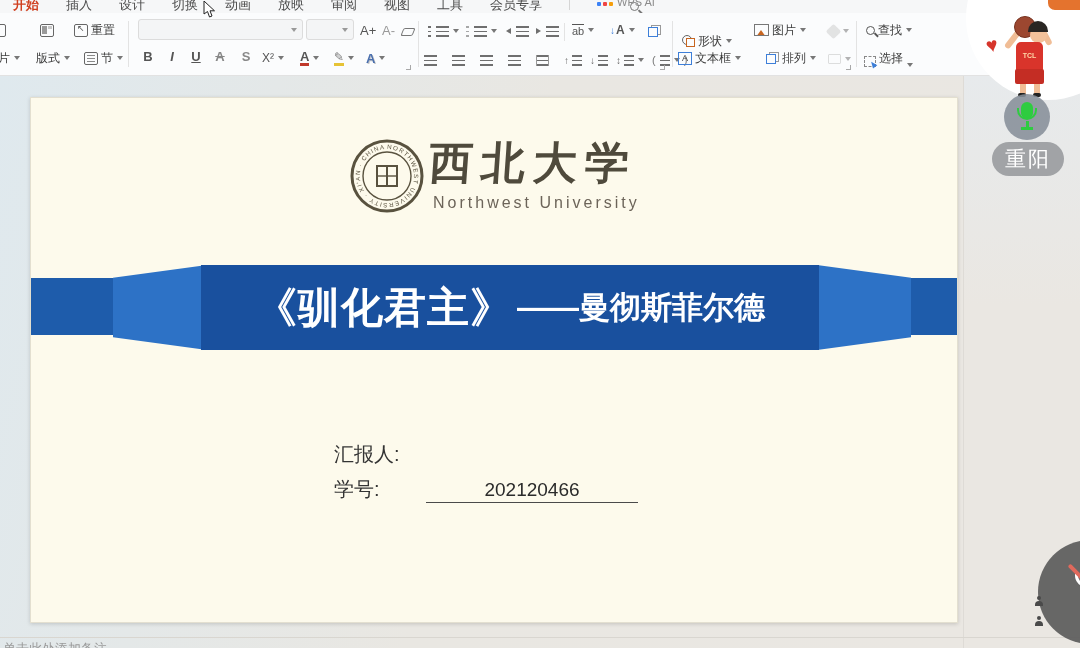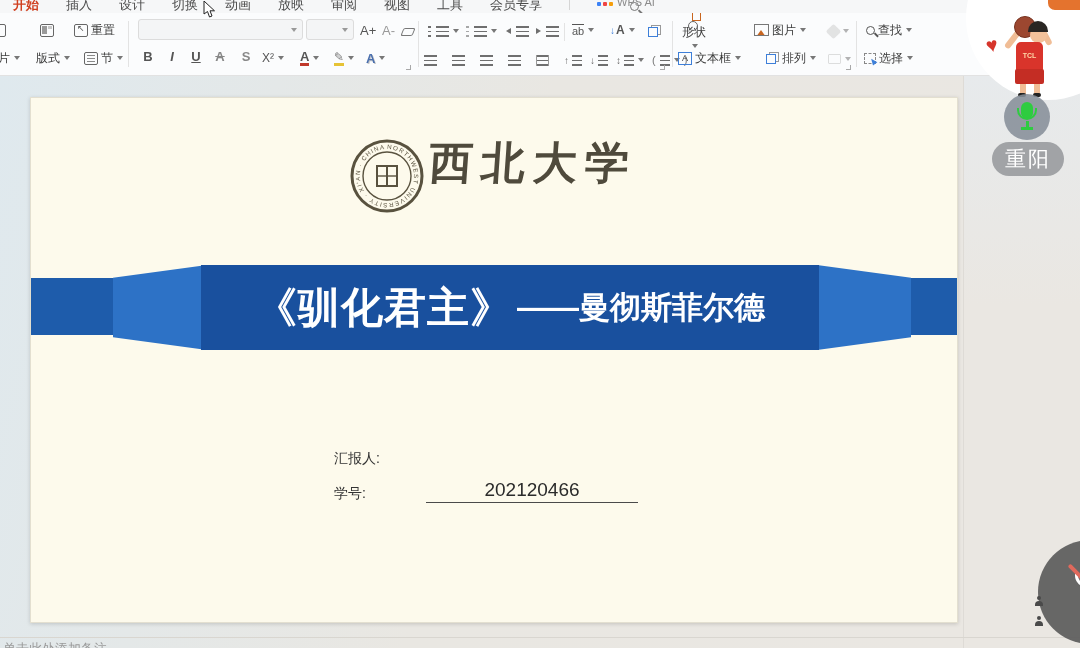--- a/index.html
+++ b/index.html
@@ -82,21 +82,21 @@
   .band { position:absolute; top:180px; height:57px; }
   .trap { position:absolute; top:167px; width:94px; height:85px; }
   .panel { position:absolute; left:170px; top:167px; width:618px; height:85px;
     display:flex; align-items:center; justify-content:center; }
   .title-book { font-size:42px; font-weight:bold; color:#fff; letter-spacing:1px; }
   .title-rest { font-size:31px; font-weight:bold; color:#fff; margin-left:4px; }
 
   
   .fields { position:absolute; left:303px; top:341px; }
   .frow { display:flex; align-items:flex-end; height:29px; margin-bottom:5.5px; }
-  .flabel { width:92px; font-size:14px; color:#333; }
+  .flabel { width:92px; font-size:20px; color:#333; }
   .fval { width:212px; text-align:center; font-size:19px; color:#2b2b2b; border-bottom:1.6px solid #4a4a4a; padding-bottom:1px; }
 
   
   .notes-sep { position:absolute; left:0; top:637px; width:1080px; border-top:1px solid #d9d6d0; }
   .notes-text { position:absolute; left:3px; top:640px; font-size:13px; color:#9a9a9a; }
 
   
   .bubble { position:absolute; left:966px; top:-64px; width:164px; height:164px; border-radius:50%; background:#fff; z-index:8; }
   .player { position:absolute; z-index:9; }
   .ball { position:absolute; left:1014px; top:16px; width:22px; height:22px; border-radius:50%; background:#9c4730; border:1px solid #76321f; z-index:10; }
@@ -288,21 +288,21 @@
         <span class="ibars" style="width:10px;"></span>
         <span class="caret"></span>
       </span>
     <span class="tb brk" style="left:652px; top:38px;">
         <span class="ibars" style="width:10px;"></span>
         <span class="caret"></span>
       </span>
     <span class="launcher" style="left:660px;"></span>
     <span class="vsep" style="left:672px;"></span>
 
-    <span class="tb" style="left:682px; top:8px;flex-direction:column;">
+    <span class="tb" style="left:682px; top:19px;">
       <span class="shape-ic"></span>
       <span>形状</span>
         <span class="caret"></span>
     </span>
     <span class="tb" style="left:754px; top:8px;">
       <span class="pic-ic"></span>
       <span>图片</span>
         <span class="caret"></span>
     </span>
     <span class="tb grayed" style="left:828px; top:9px;">
@@ -325,21 +325,21 @@
         <span class="caret"></span>
       </span>
     <span class="launcher" style="left:846px;"></span>
     <span class="vsep" style="left:856px;"></span>
 
     <span class="tb" style="left:866px; top:8px;">
       <span class="find-ic"></span>
       <span>查找</span>
         <span class="caret"></span>
     </span>
-    <span class="tb" style="left:864px; top:36px;">
+    <span class="tb" style="left:864px; top:36px;align-items:flex-end;">
       <span class="sel-ic"></span>
       <span>选择</span>
         <span class="caret"></span>
     </span>
   </div>
 
   <div class="canvas"></div>
   <div class="rightstrip"></div>
 
   <div class="slide">
@@ -352,20 +352,21 @@
         <circle cx="38" cy="38" r="35" fill="none" stroke="#59523f" stroke-width="3"></circle>
         <circle cx="38" cy="38" r="24" fill="none" stroke="#59523f" stroke-width="1.4"></circle>
         <text font-size="6.2" fill="#59523f" letter-spacing="1.2" font-family="Liberation Sans, sans-serif">
           <textPath href="#sealc">NORTHWEST UNIVERSITY · XI'AN · CHINA · 1902</textPath>
         </text>
         <rect x="28" y="28" width="20" height="20" fill="none" stroke="#59523f" stroke-width="2"></rect>
         <line x1="38" y1="28" x2="38" y2="48" stroke="#59523f" stroke-width="2"></line>
         <line x1="28" y1="38" x2="48" y2="38" stroke="#59523f" stroke-width="1.4"></line>
       </svg>
       <div class="cn-name">西北大学</div>
+      <div class="en-name">Northwest University</div>
     </div>
 
     <div class="band" style="left:0; width:86px; background:#1e5cab;"></div>
     <div class="band" style="right:0; width:50px; background:#1e5cab;"></div>
     <div class="trap" style="left:82px; background:#2d72c6; clip-path:polygon(0 15%, 100% 0, 100% 100%, 0 85%);"></div>
     <div class="trap" style="left:786px; background:#2d72c6; clip-path:polygon(0 0, 100% 15%, 100% 85%, 0 100%);"></div>
     <div class="panel" style="background:#19509e;">
       <span class="title-book">《驯化君主》</span>
       <span class="title-rest">——曼彻斯菲尔德</span>
     </div>

